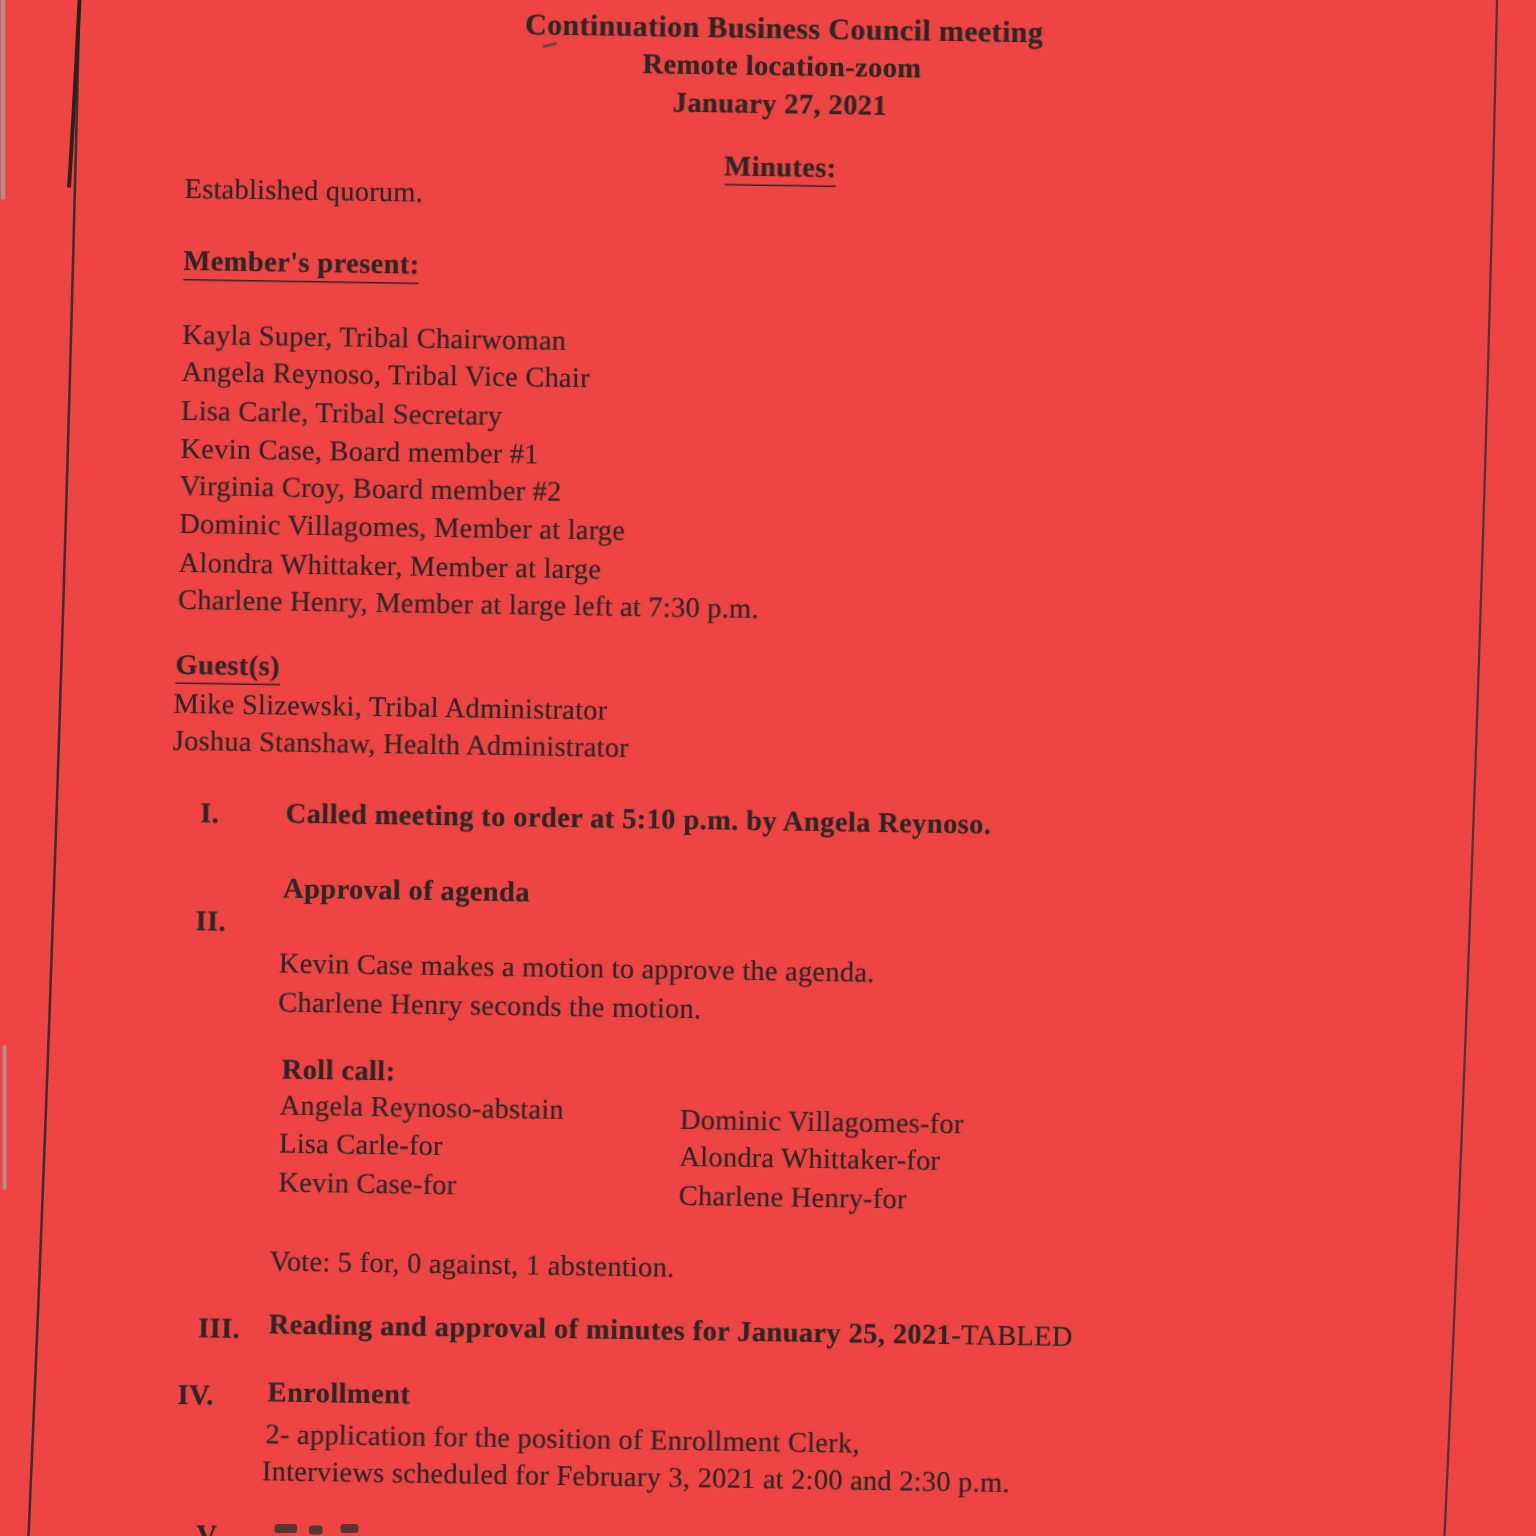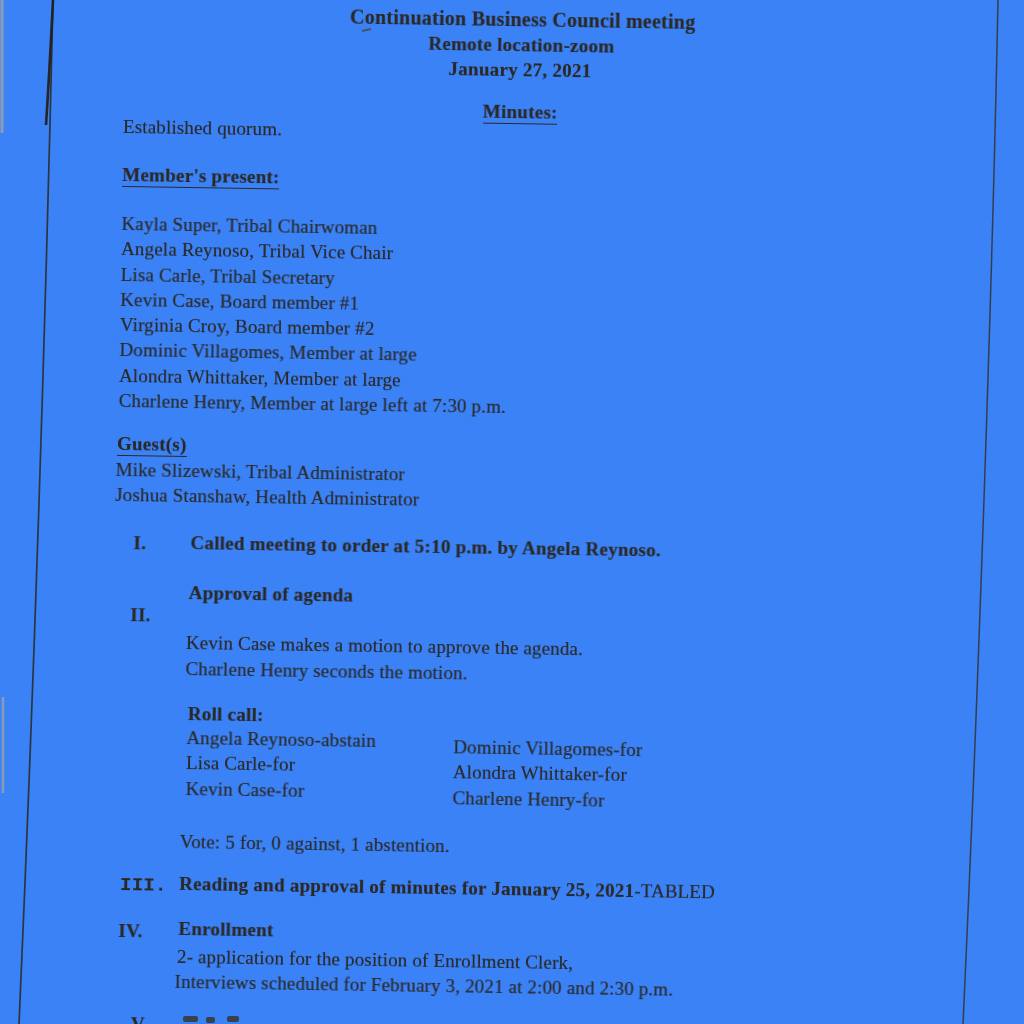--- a/index.html
+++ b/index.html
@@ -1,18 +1,18 @@
 <!DOCTYPE html>
 <html><head>
 <meta charset="utf-8">
 <style>
   html,body{margin:0;padding:0;background:#e9e9e6;}
   .page{
     position:relative; width:1024px; height:1024px; overflow:hidden;
-    background:#3b82f6; color:#2b2824;
+    background:#ef4444; color:#2b2824;
     font-family:"Liberation Serif","DejaVu Serif",serif;
     margin:0 auto;
   }
   .content{
     position:absolute; left:0; top:0; width:1024px; height:1024px;
     transform:rotate(0.9deg); transform-origin:0 0;
     filter:blur(0.24px);
     font-size:19px; letter-spacing:0.15px; line-height:25px;
     text-shadow:0 0 .6px rgba(43,40,36,.5);
   }
@@ -87,21 +87,21 @@
     </div>
 
     <div class="abs lh" style="left:465px; top:727px;">
       <div>Dominic Villagomes-for</div>
       <div>Alondra Whittaker-for</div>
       <div>Charlene Henry-for</div>
     </div>
 
     <div class="abs" style="left:193px; top:826px;">Vote: 5 for, 0 against, 1 abstention.</div>
 
-    <div class="abs b" style="left:134px; top:871px;font-family:Liberation Mono, monospace;">III.</div>
+    <div class="abs b" style="left:146px; top:871px;">III.</div>
     <div class="abs" style="left:193px; top:868px;">
       <span class="b">Reading and approval of minutes for January 25, 2021</span><span>-TABLED</span>
     </div>
 
     <div class="abs b" style="left:133px; top:916px;text-align:center;">IV.</div>
     <div class="abs b" style="left:193px; top:913px;">Enrollment</div>
     <div class="abs" style="left:192px; top:941px;">2- application for the position of Enrollment Clerk,</div>
     <div class="abs" style="left:190px; top:966px;">Interviews scheduled for February 3, 2021 at 2:00 and 2:30 p.m.</div>
 
     <div class="abs b" style="left:147px; top:1009px;">V.</div>

